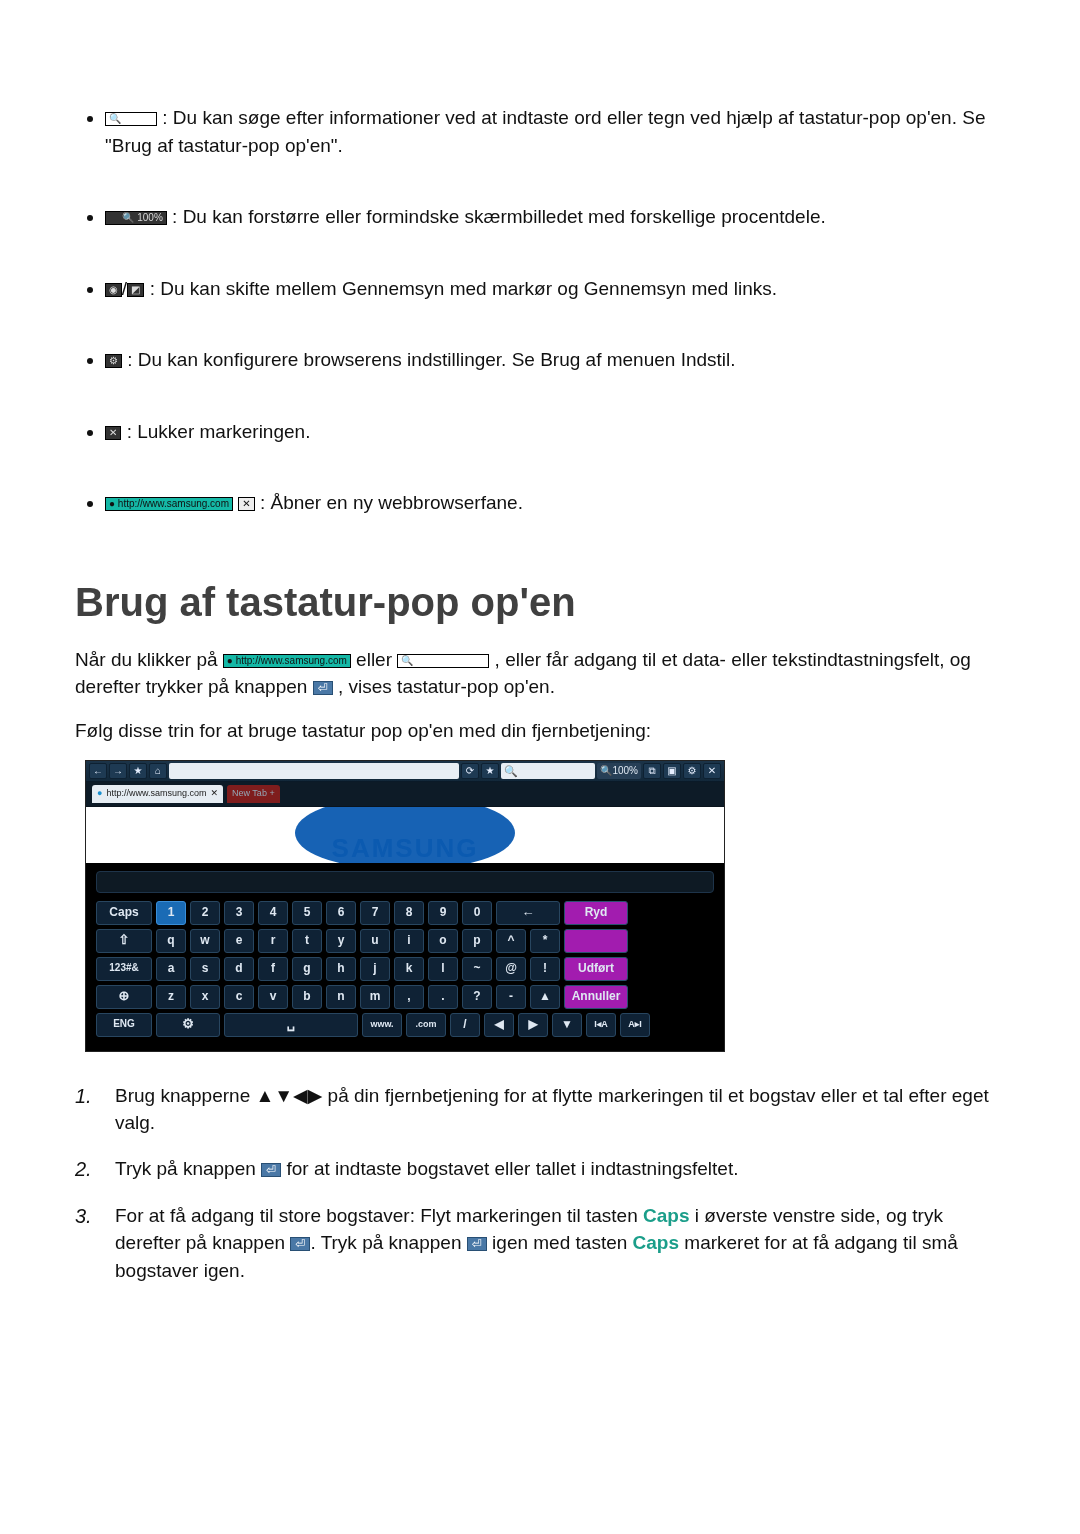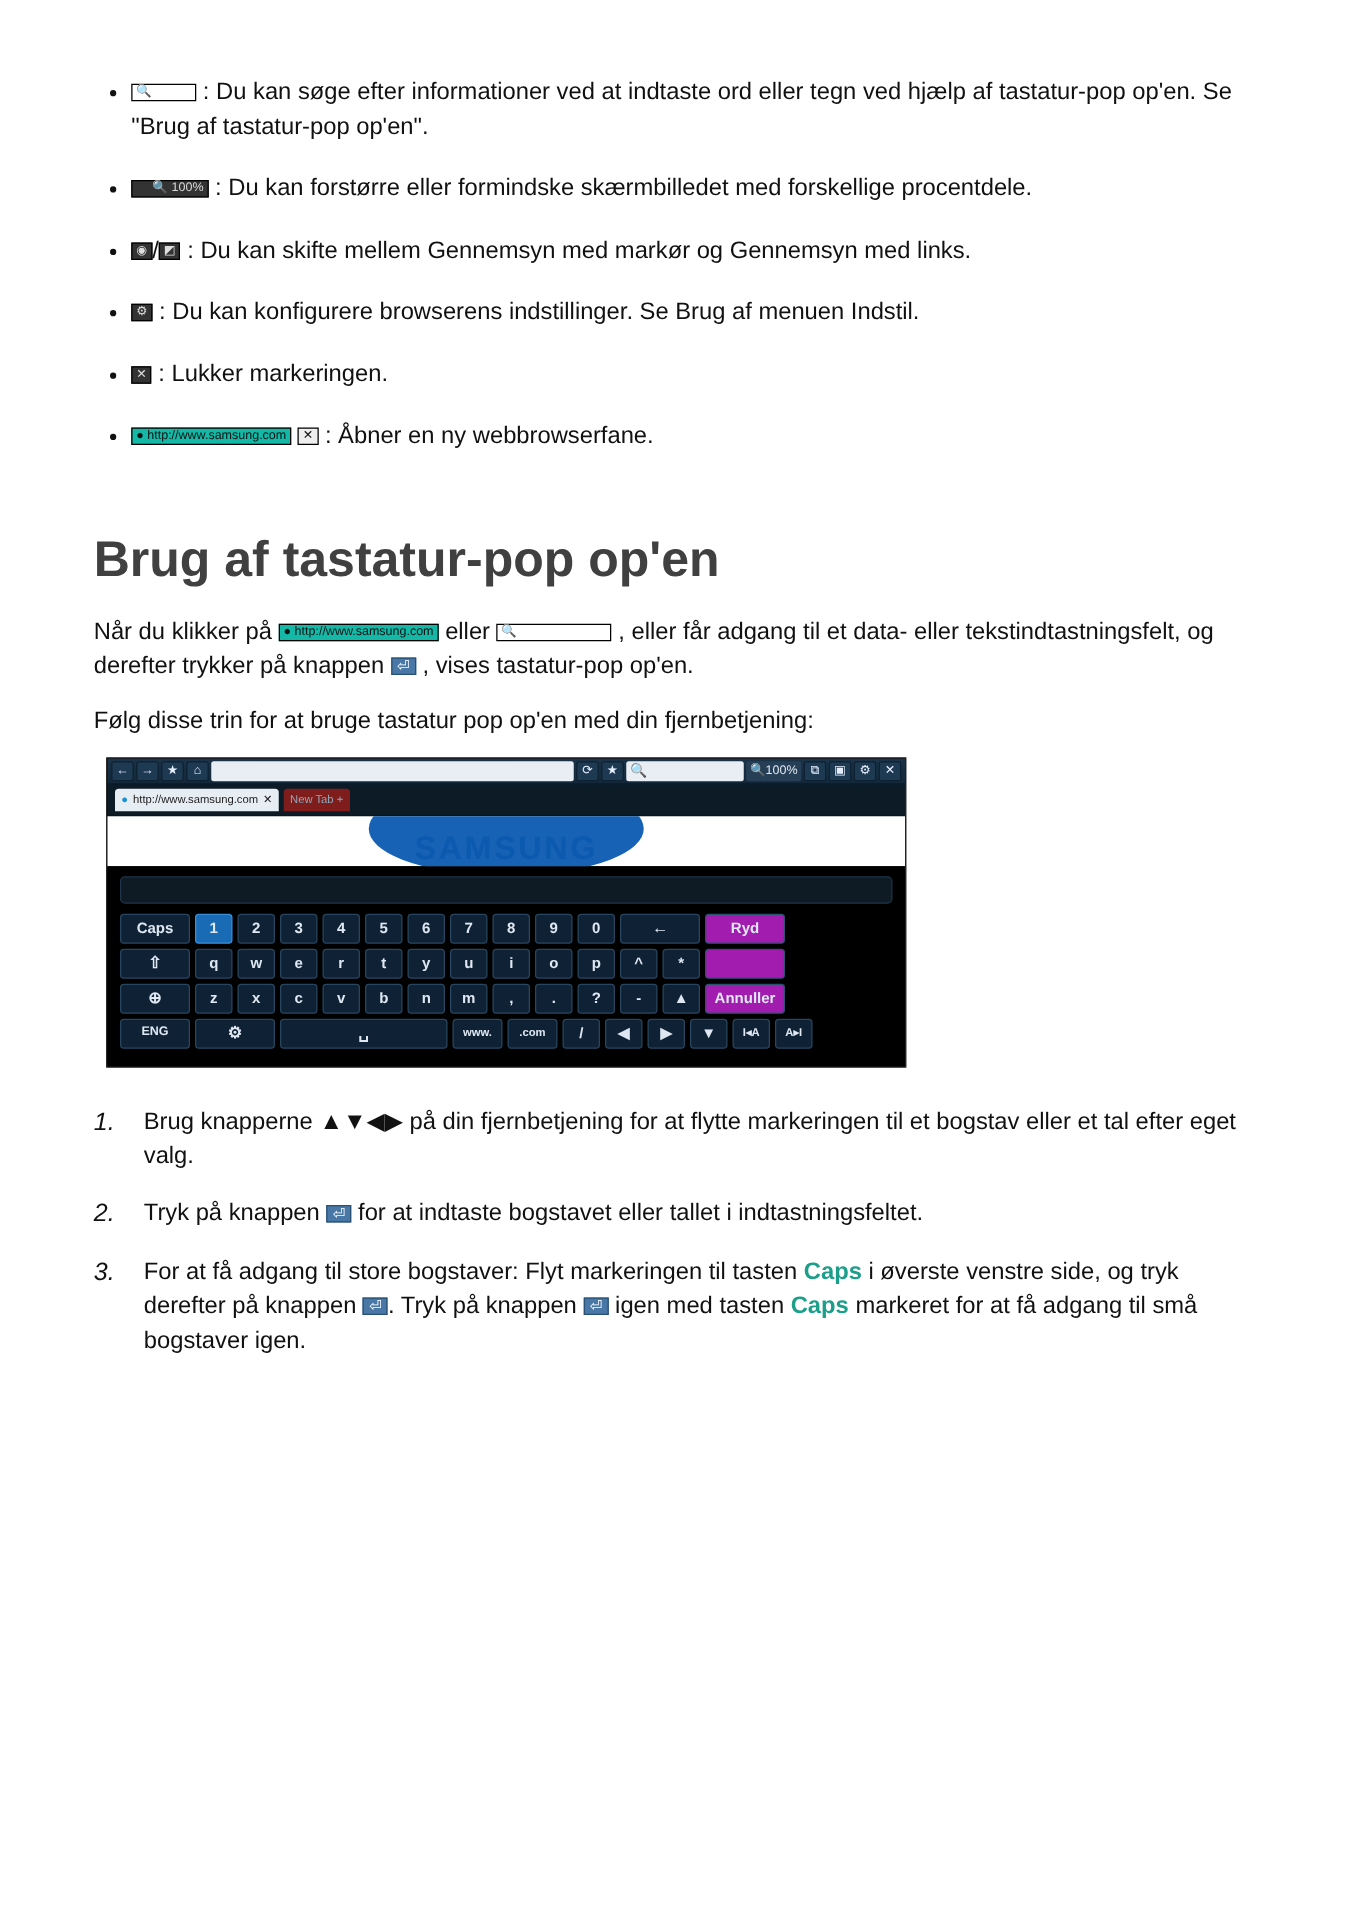--- a/index.html
+++ b/index.html
@@ -7,21 +7,21 @@
     font-family: Arial, Helvetica, sans-serif;
     font-size: 19px;
     color: #111;
     line-height: 1.45;
     width: 1080px;
     margin: 0;
     padding: 60px 75px 200px 75px;
     background: #fff;
   }
   ul.top { list-style: disc; padding-left: 30px; margin: 0 0 40px 0; }
-  ul.top > li { margin-bottom: 22px; }
+  ul.top > li { margin-bottom: 22px; margin-top: 44px; }
   ol.steps { list-style: none; padding-left: 0; margin: 0; }
   ol.steps > li { display: flex; margin-bottom: 18px; }
   ol.steps > li > .num { font-style: italic; width: 40px; flex: 0 0 40px; font-size: 20px; }
   ol.steps > li > .body { flex: 1; }
   h2.section {
     color: #404040;
     font-size: 40px;
     font-weight: bold;
     margin: 56px 0 15px 0;
   }
@@ -90,21 +90,21 @@
     background:#0d1b27; padding:3px 6px;
     border-bottom:1px solid #0a141d;
   }
   .mock .tab {
     background:#e6edf3; color:#222; font-size:9px; padding:2px 5px; border-radius:3px 3px 0 0;
     display:flex; align-items:center; gap:4px;
   }
   .mock .tab .dot { color:#1990d0; }
   .mock .tab.ghost { background:#7f1d1d; color:#94a7b6; }
   .mock .page {
-    height: 40px; background:#fff;
+    height: 56px; background:#fff;
     display:flex; align-items:flex-end; justify-content:center; overflow:hidden;
   }
   .samsung {
     font-family: Arial Black, Arial; font-weight: 900; letter-spacing: 2px;
     font-size: 26px; color:#0b5ab0; transform: translateY(5px);
     position:relative;
   }
   .samsung::before{
     content:""; position:absolute; left:50%; top:-32px; transform:translateX(-50%);
     width:220px; height:70px; background:#0b5ab0; border-radius:50%/60%;
@@ -240,20 +240,36 @@
         <div class="key">y</div>
         <div class="key">u</div>
         <div class="key">i</div>
         <div class="key">o</div>
         <div class="key">p</div>
         <div class="key">^</div>
         <div class="key">*</div>
         <div class="key action"></div>
       </div>
       <div class="row">
+        <div class="key wide56" style="font-size:10px">123#&amp;</div>
+        <div class="key">a</div>
+        <div class="key">s</div>
+        <div class="key">d</div>
+        <div class="key">f</div>
+        <div class="key">g</div>
+        <div class="key">h</div>
+        <div class="key">j</div>
+        <div class="key">k</div>
+        <div class="key">l</div>
+        <div class="key">~</div>
+        <div class="key">@</div>
+        <div class="key">!</div>
+        <div class="key action">Udført</div>
+      </div>
+      <div class="row">
         <div class="key wide56 icon">⊕</div>
         <div class="key">z</div>
         <div class="key">x</div>
         <div class="key">c</div>
         <div class="key">v</div>
         <div class="key">b</div>
         <div class="key">n</div>
         <div class="key">m</div>
         <div class="key">,</div>
         <div class="key">.</div>

